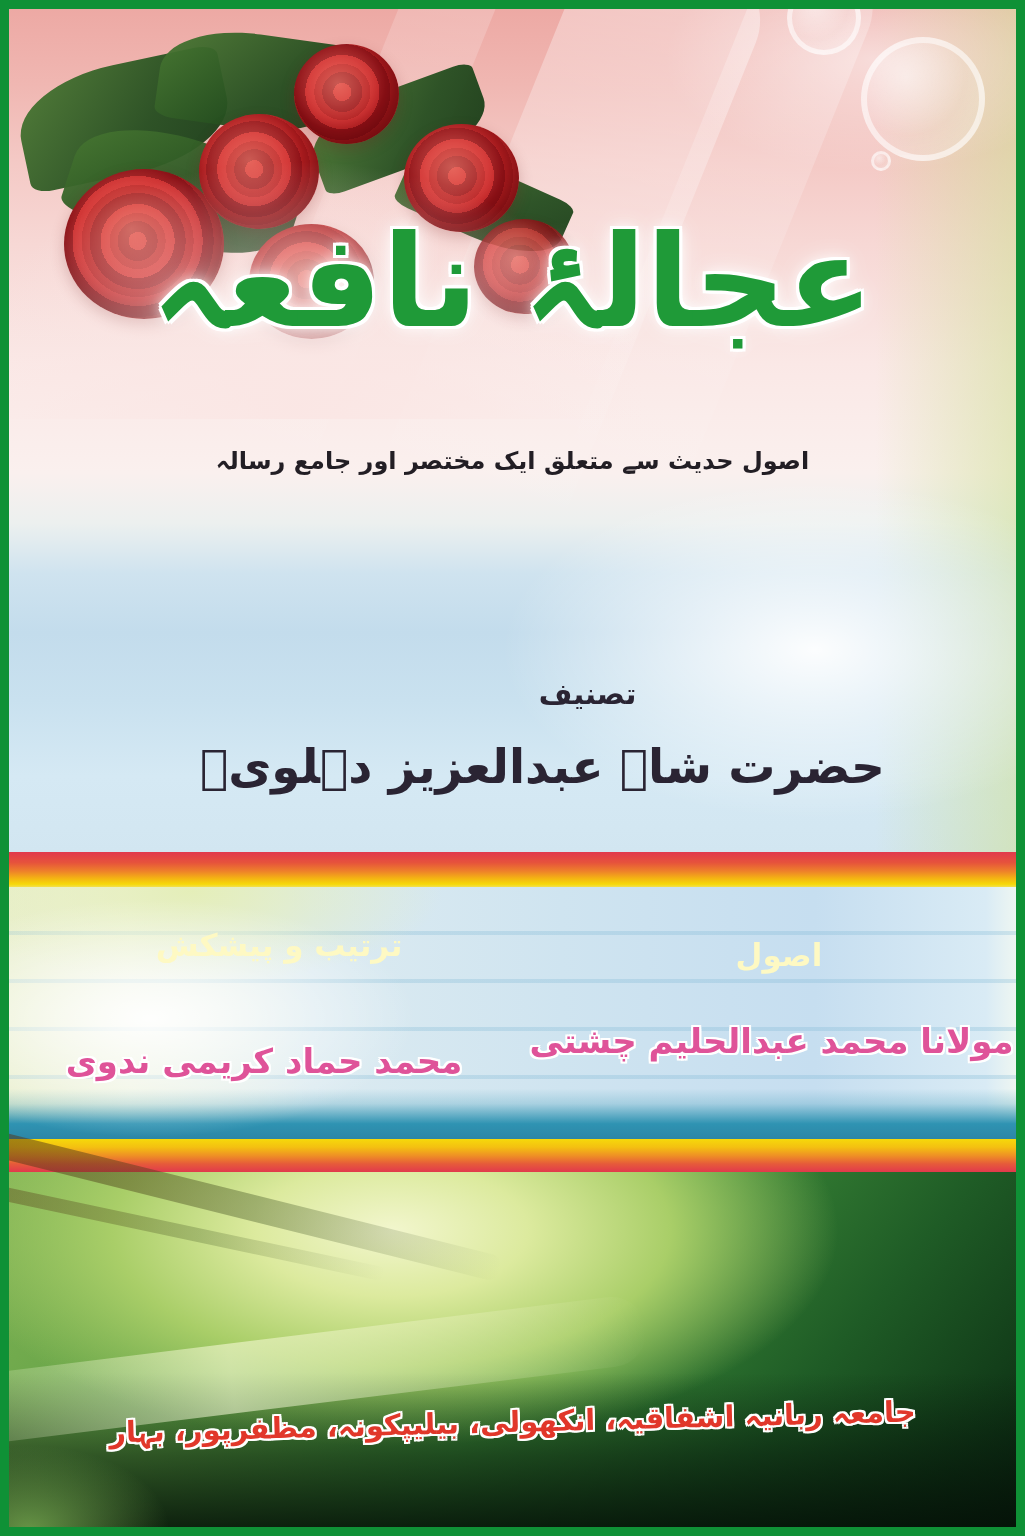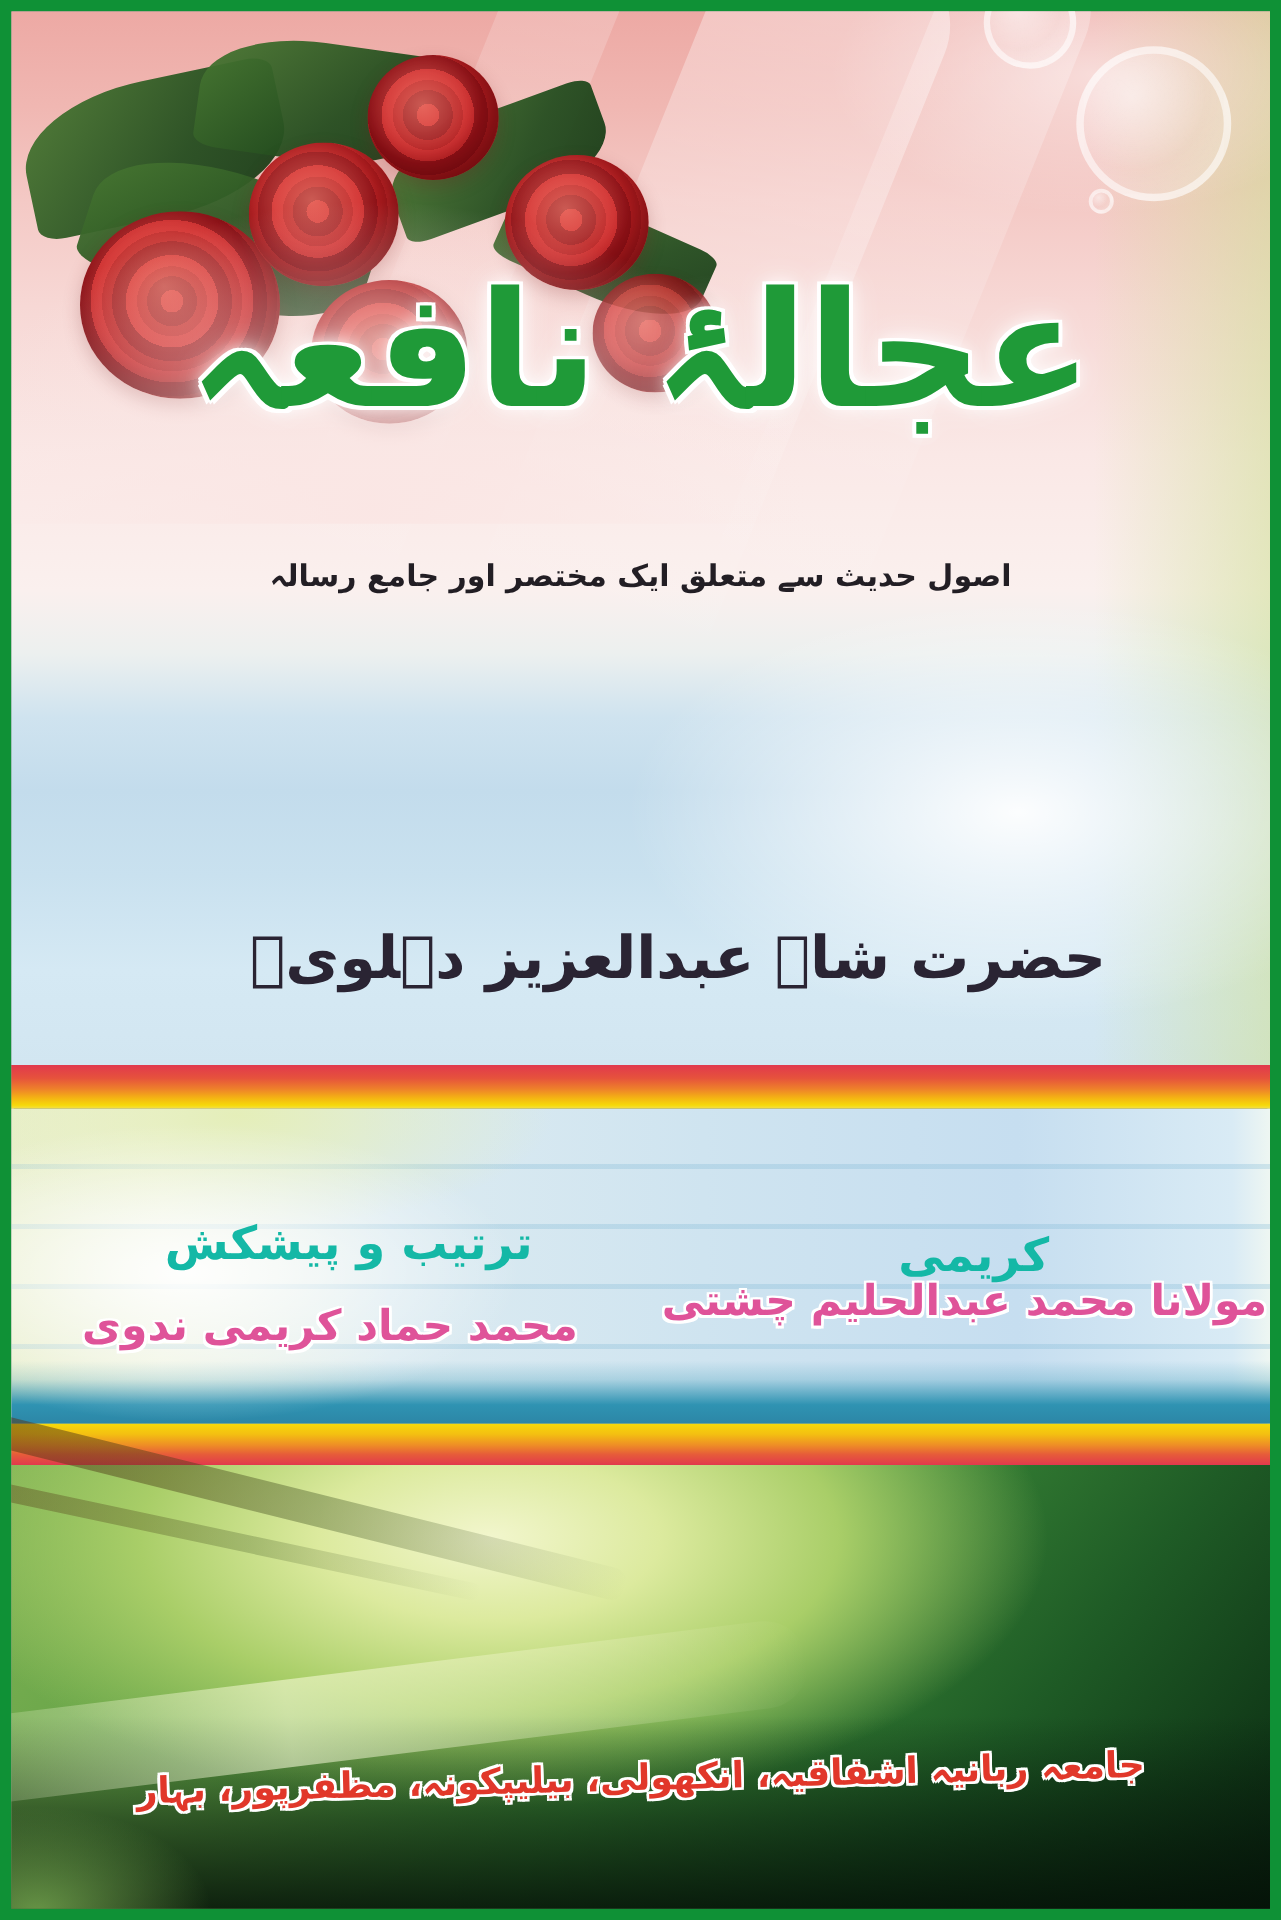--- a/index.html
+++ b/index.html
@@ -104,21 +104,21 @@
   
   .bg-mid{
     left:0;top:878px;width:100%;height:252px;
     background:
       radial-gradient(ellipse 380px 170px at 14% 52%, rgba(255,255,255,.95), rgba(255,255,255,0) 70%),
       radial-gradient(ellipse 360px 130px at 18% 2%, rgba(228,238,180,.9), rgba(228,238,180,0) 70%),
       linear-gradient(180deg, rgba(47,147,178,0) 80%, rgba(47,147,178,.25) 86%, #2f93b2 94%, #2c86a6 100%),
       repeating-linear-gradient(180deg, rgba(130,190,215,0) 0 44px, rgba(120,180,210,.28) 44px 48px),
       linear-gradient(90deg, #e9efce 0%, #eef3e0 12%, #dcebf1 30%, #cfe4f0 55%, #c6def0 80%, #d9ebf5 97%, #eef6f2 100%);
   }
-  .col-label{font-size:37px;color:#14b8a6;margin-top:46px;}
+  .col-label{font-size:31px;color:#fef9c3;}
   .label-right{left:530px;width:480px;top:928px;}
   .label-left{left:60px;width:420px;top:918px;}
   .col-name{font-size:34px;color:#df5399;}
   .name-right{left:515px;width:495px;top:1012px;}
   .name-left{left:30px;width:450px;top:1032px;}
   
   .bg-bottom{
     left:0;top:1163px;width:100%;height:365px;
     background:
       radial-gradient(ellipse 200px 120px at 2% 98%, rgba(150,210,100,.65), rgba(150,210,100,0) 70%),
@@ -166,26 +166,27 @@
   </div>
   <div class="abs roses-fade"></div>
 
   <div class="abs bubble b1"></div>
   <div class="abs bubble b2"></div>
   <div class="abs bubble b3"></div>
 
   <div class="abs urdu outline-s title">عجالۂ نافعہ</div>
   <div class="abs urdu subtitle">اصول حدیث سے متعلق ایک مختصر اور جامع رسالہ</div>
 
+  <div class="abs urdu author-label">تصنیف</div>
   <div class="abs urdu author-name">حضرت شاہ عبدالعزیز دہلویؒ</div>
 
   <div class="abs stripe1"></div>
 
   <div class="abs bg-mid"></div>
-  <div class="abs urdu col-label label-right">کریمی</div>
+  <div class="abs urdu col-label label-right">اصول</div>
   <div class="abs urdu col-name outline-w name-right">مولانا محمد عبدالحلیم چشتی</div>
   <div class="abs urdu col-label label-left">ترتیب و پیشکش</div>
   <div class="abs urdu col-name outline-w name-left">محمد حماد کریمی ندوی</div>
 
   <div class="abs stripe2"></div>
 
   <div class="abs bg-bottom"></div>
   <div class="abs dark-streak ds1"></div>
   <div class="abs dark-streak ds2"></div>
   <div class="abs beam"></div>

